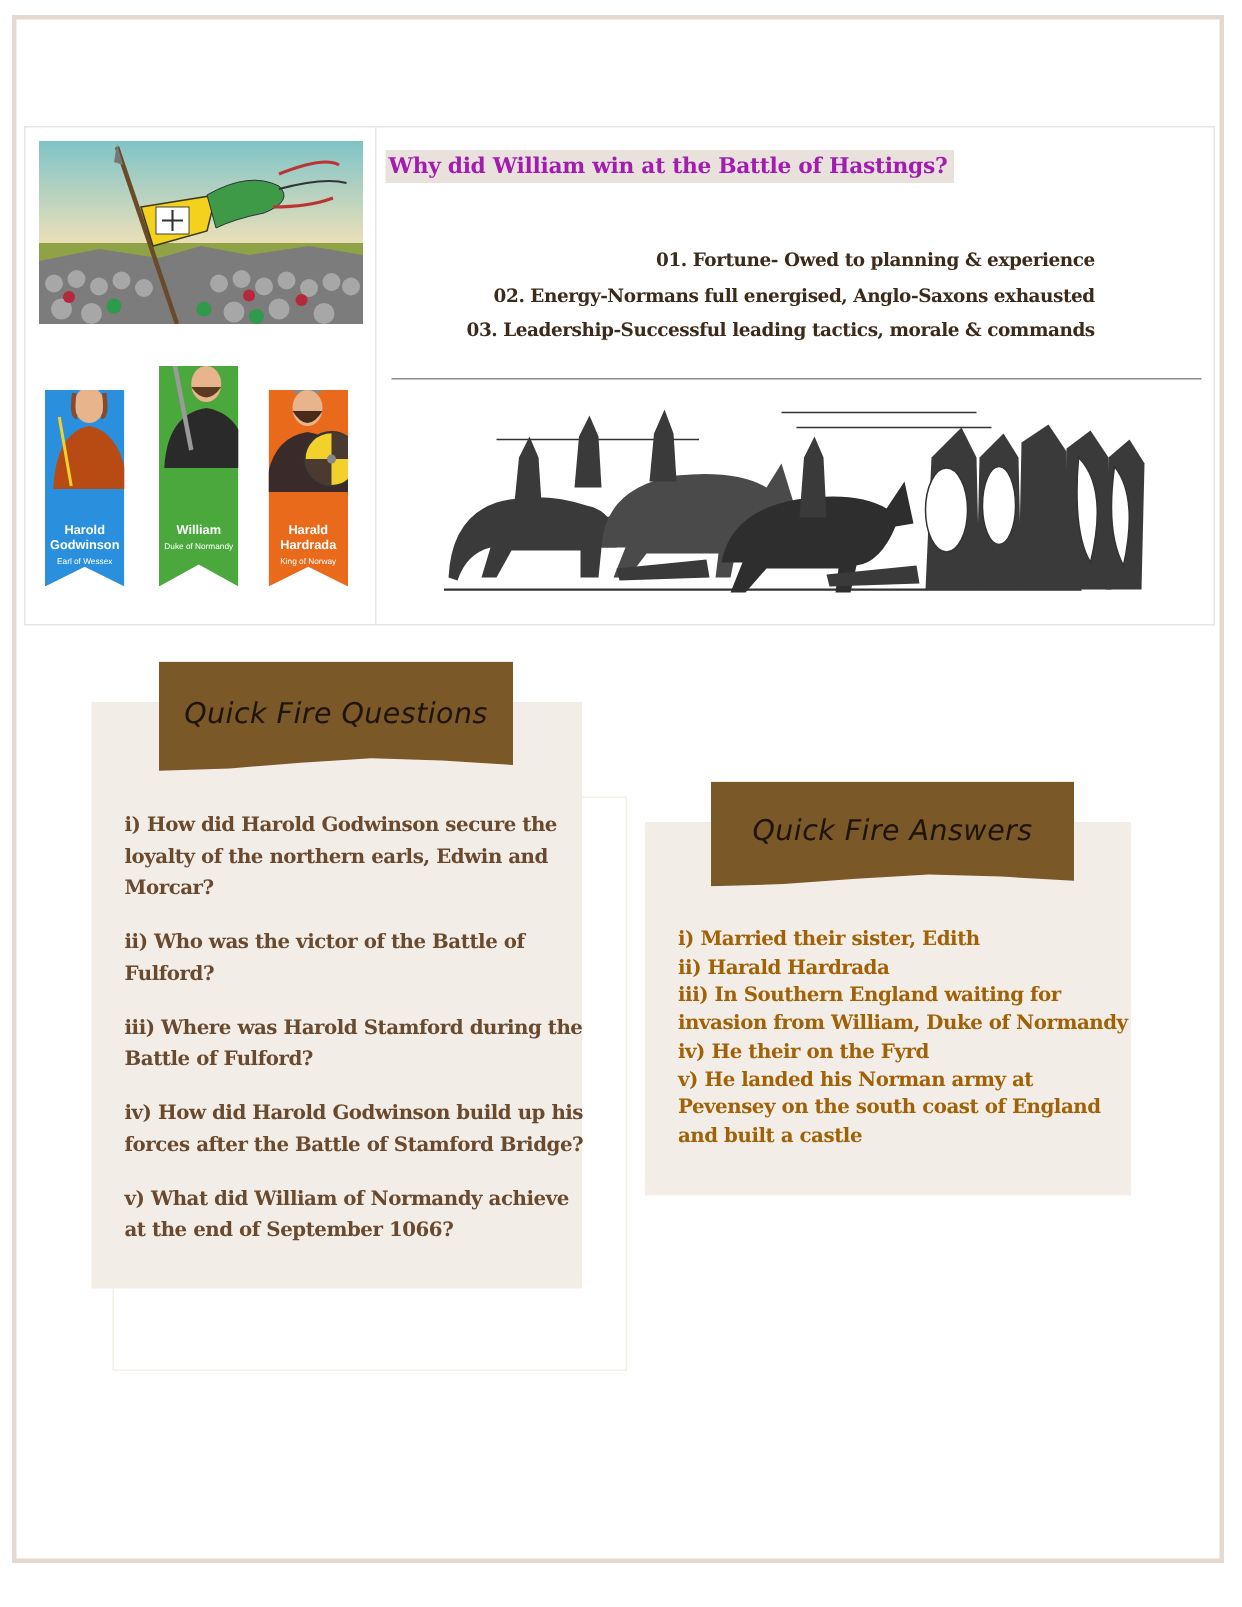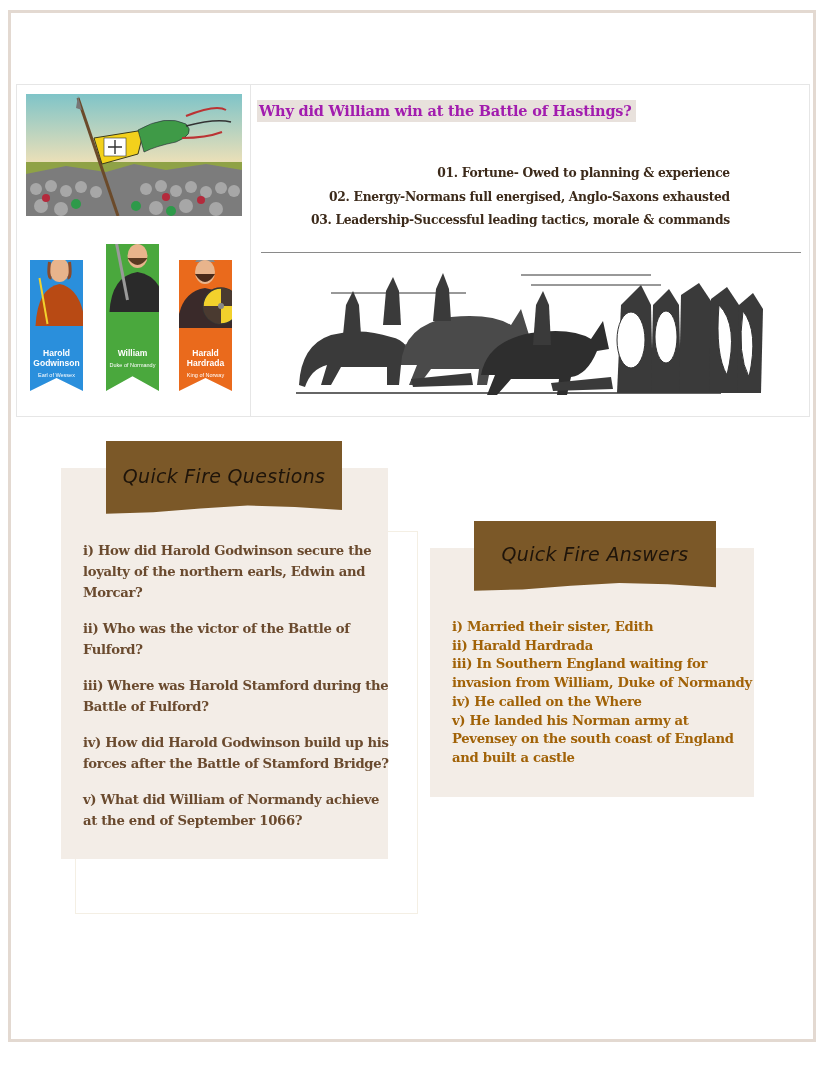--- a/index.html
+++ b/index.html
@@ -192,15 +192,15 @@
 </ul>
 
 <div class="a-card"></div>
 <div class="tag a-tag">
   <span>Quick Fire Answers</span>
 </div>
 <ul class="answers">
   <li>i) Married their sister, Edith</li>
   <li>ii) Harald Hardrada</li>
   <li>iii) In Southern England waiting for invasion from William, Duke of Normandy</li>
-  <li>iv) He called on the Where</li>
+  <li>iv) He their on the Fyrd</li>
   <li>v) He landed his Norman army at Pevensey on the south coast of England and built a castle</li>
 </ul>
 
 </body></html>

